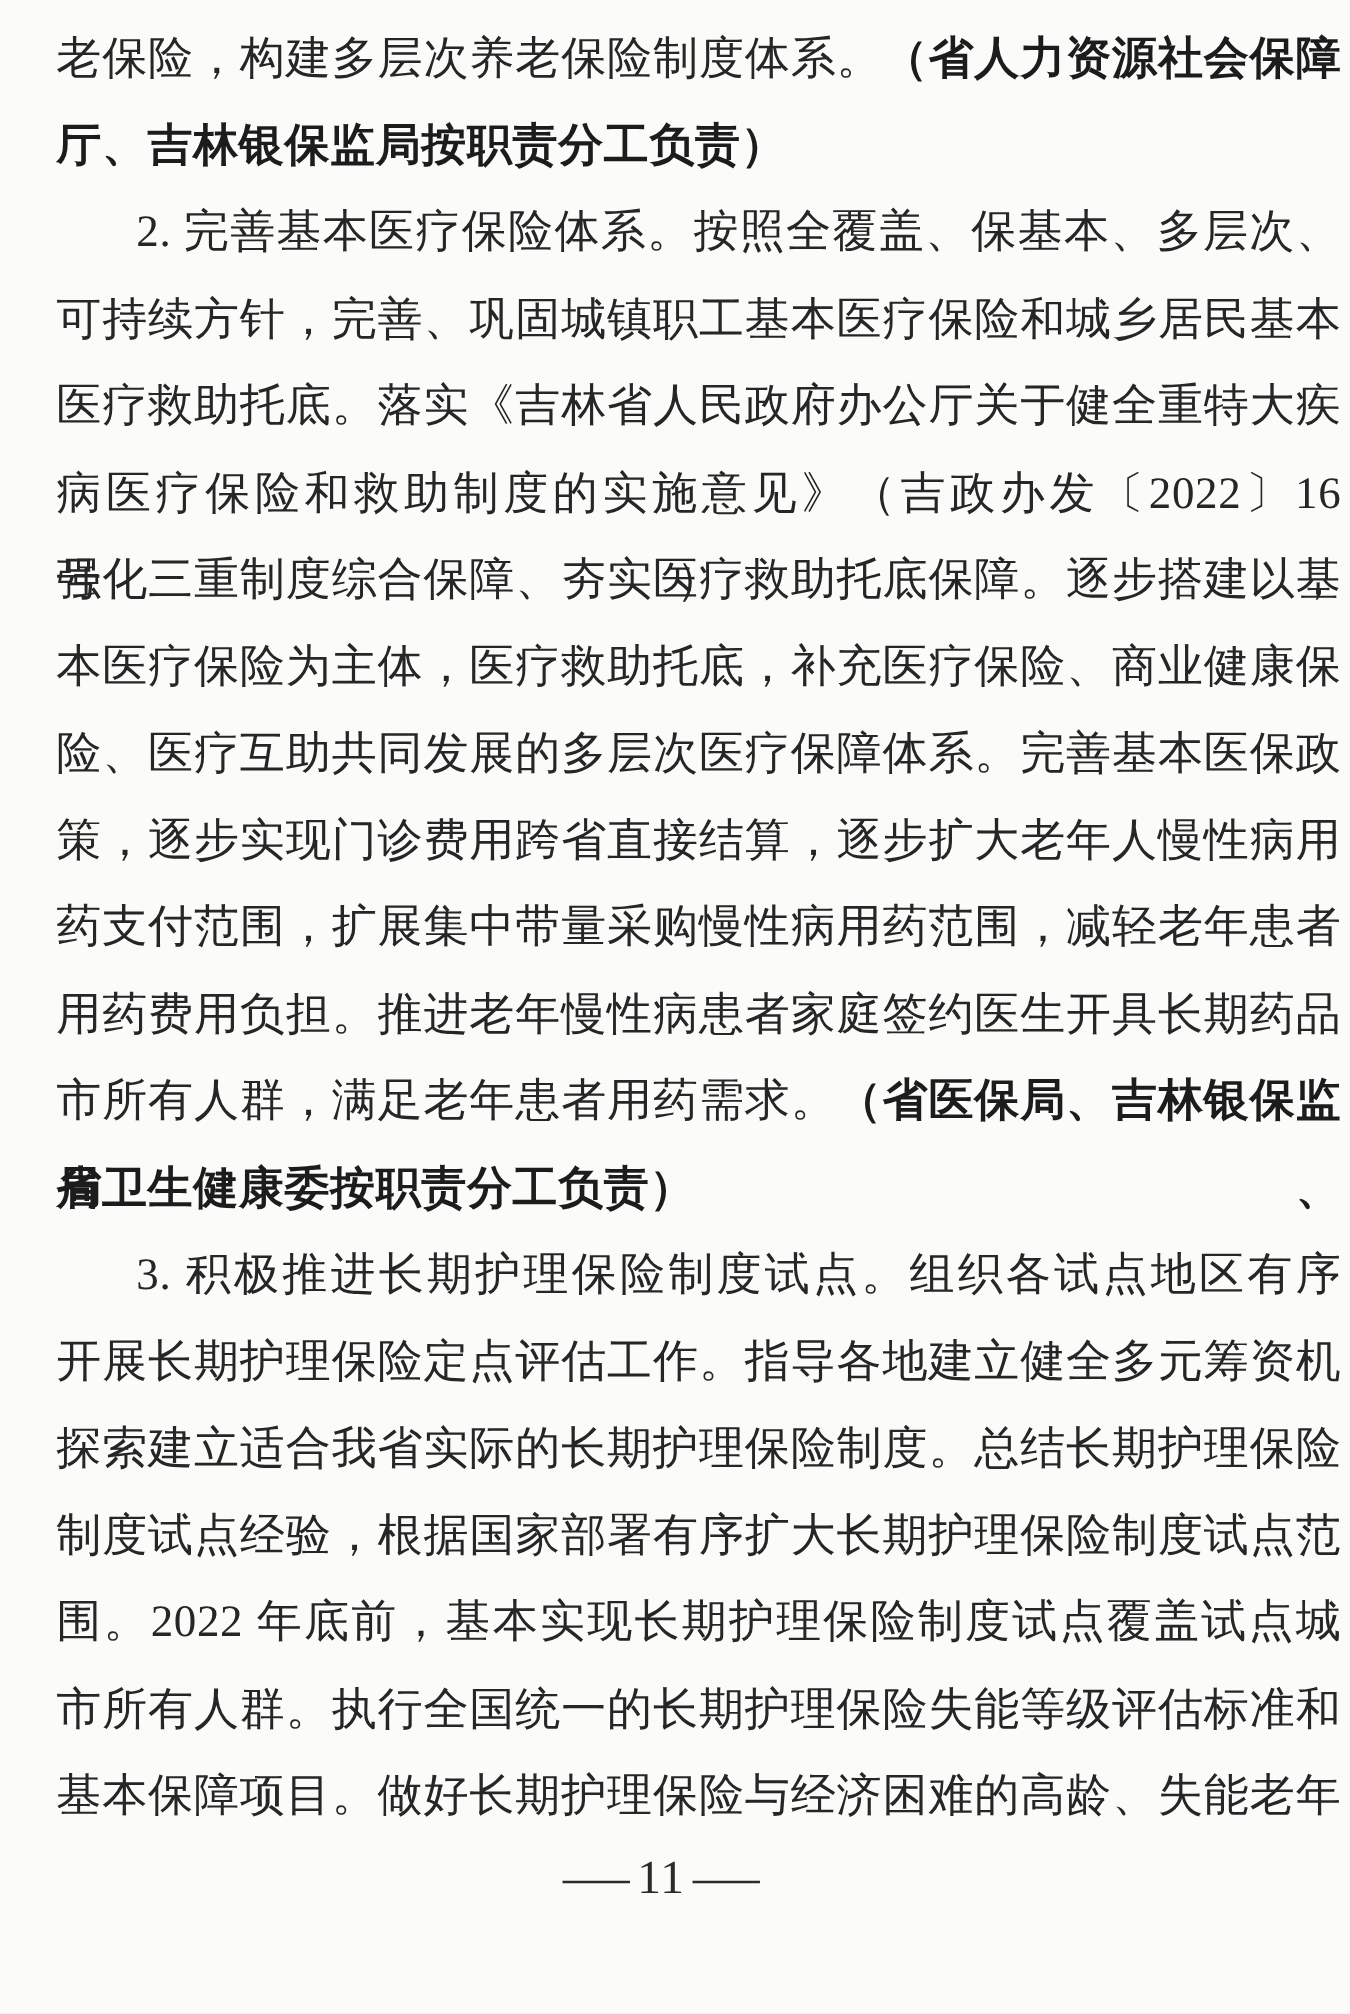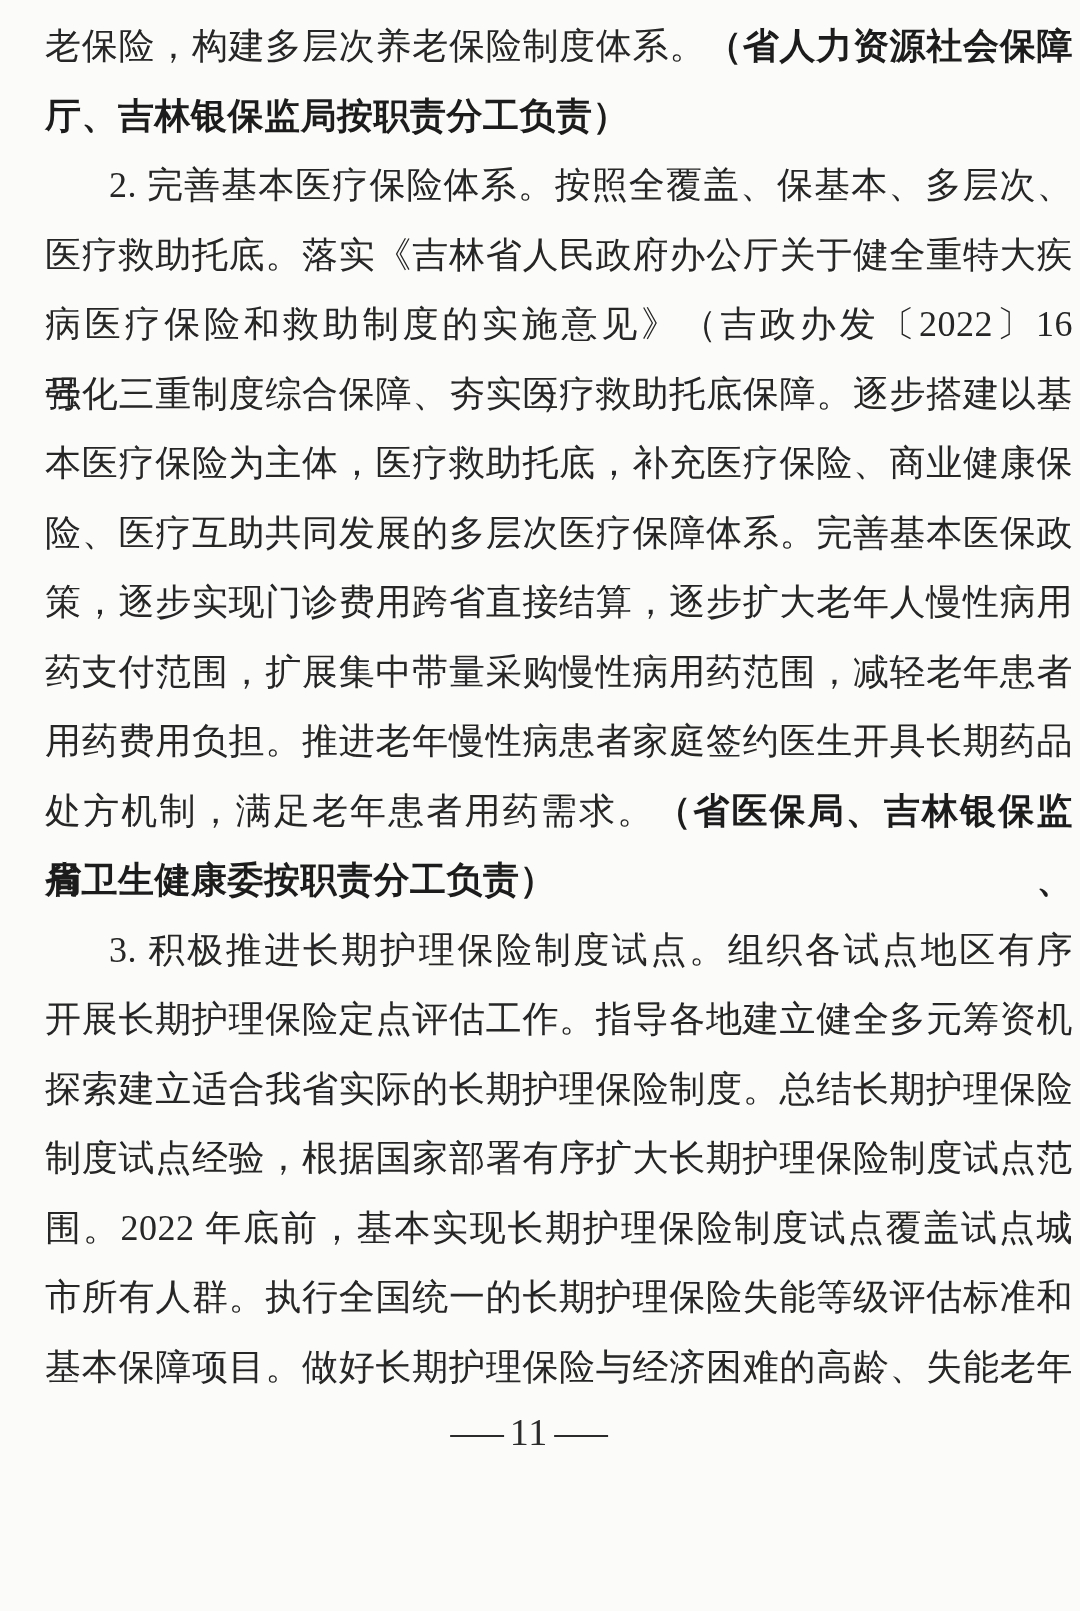--- a/index.html
+++ b/index.html
@@ -64,29 +64,30 @@
   }
 </style>
 </head>
 <body>
 
 <div class="page">
   <div class="doc-body">
       <div class="line j"><span class="seg">老保险，构建多层次养老保险制度体系。</span><span class="seg bold">（省人力资源社会保障</span></div>
       <div class="line"><span class="seg bold">厅、吉林银保监局按职责分工负责）</span></div>
       <div class="line j ind"><span class="seg">2. 完善基本医疗保险体系。按照全覆盖、保基本、多层次、</span></div>
+      <div class="line j"><span class="seg">可持续方针，完善、巩固城镇职工基本医疗保险和城乡居民基本</span></div>
       <div class="line j"><span class="seg">医疗救助托底。落实《吉林省人民政府办公厅关于健全重特大疾</span></div>
       <div class="line j"><span class="seg">病医疗保险和救助制度的实施意见》（吉政办发〔2022〕16 号），</span></div>
       <div class="line j"><span class="seg">强化三重制度综合保障、夯实医疗救助托底保障。逐步搭建以基</span></div>
       <div class="line j"><span class="seg">本医疗保险为主体，医疗救助托底，补充医疗保险、商业健康保</span></div>
       <div class="line j"><span class="seg">险、医疗互助共同发展的多层次医疗保障体系。完善基本医保政</span></div>
       <div class="line j"><span class="seg">策，逐步实现门诊费用跨省直接结算，逐步扩大老年人慢性病用</span></div>
       <div class="line j"><span class="seg">药支付范围，扩展集中带量采购慢性病用药范围，减轻老年患者</span></div>
       <div class="line j"><span class="seg">用药费用负担。推进老年慢性病患者家庭签约医生开具长期药品</span></div>
-      <div class="line j"><span class="seg">处方机制，满足老年患者用药需求。</span><span class="seg bold">（省医保局、吉林银保监局、</span></div>
+      <div class="line j"><span class="seg">市所有人群，满足老年患者用药需求。</span><span class="seg bold">（省医保局、吉林银保监局、</span></div>
       <div class="line"><span class="seg bold">省卫生健康委按职责分工负责）</span></div>
       <div class="line j ind"><span class="seg">3. 积极推进长期护理保险制度试点。组织各试点地区有序</span></div>
       <div class="line j"><span class="seg">开展长期护理保险定点评估工作。指导各地建立健全多元筹资机</span></div>
       <div class="line j"><span class="seg">探索建立适合我省实际的长期护理保险制度。总结长期护理保险</span></div>
       <div class="line j"><span class="seg">制度试点经验，根据国家部署有序扩大长期护理保险制度试点范</span></div>
       <div class="line j"><span class="seg">围。2022 年底前，基本实现长期护理保险制度试点覆盖试点城</span></div>
       <div class="line j"><span class="seg">市所有人群。执行全国统一的长期护理保险失能等级评估标准和</span></div>
       <div class="line j"><span class="seg">基本保障项目。做好长期护理保险与经济困难的高龄、失能老年</span></div>
     </div>
   <div class="footer">

